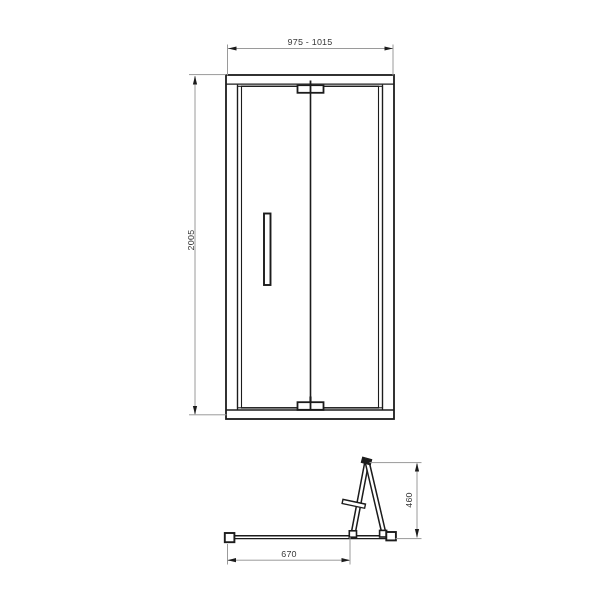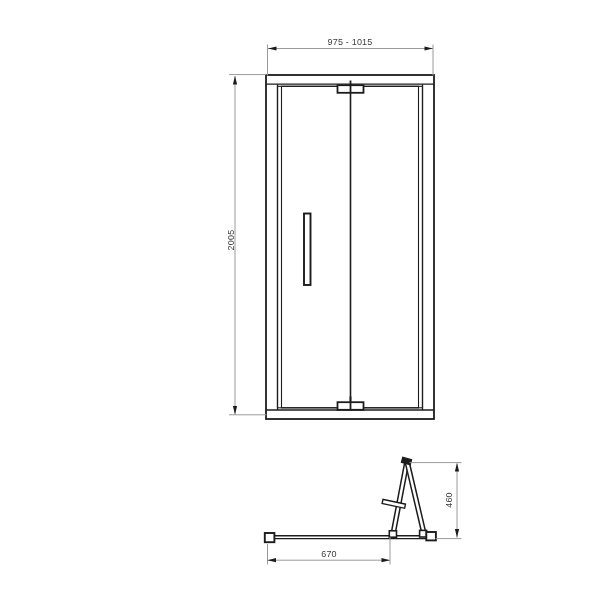--- a/index.html
+++ b/index.html
@@ -5,21 +5,20 @@
   :root{
     --outline:#1c1c1c;
     --dimension-line:#9a9a9a;
     --dimension-text:#3d3d3d;
     --background:#ffffff;
   }
   html,body{margin:0;padding:0;background:var(--background);}
   .canvas{
     width:547px;height:603px;position:relative;background:var(--background);
     font-family:"Liberation Sans", sans-serif;
-    padding-left:40px;
   }
   svg{display:block;}
   .ol{stroke:var(--outline);fill:none;}
   .fw{stroke:var(--outline);fill:#ffffff;}
   .fd{stroke:var(--outline);fill:var(--outline);}
   .dim{stroke:var(--dimension-line);stroke-width:1;fill:none;}
   .arrow{fill:var(--outline);stroke:none;}
   .dimtxt{
     fill:var(--dimension-text);
     font-family:"Liberation Sans", sans-serif;

